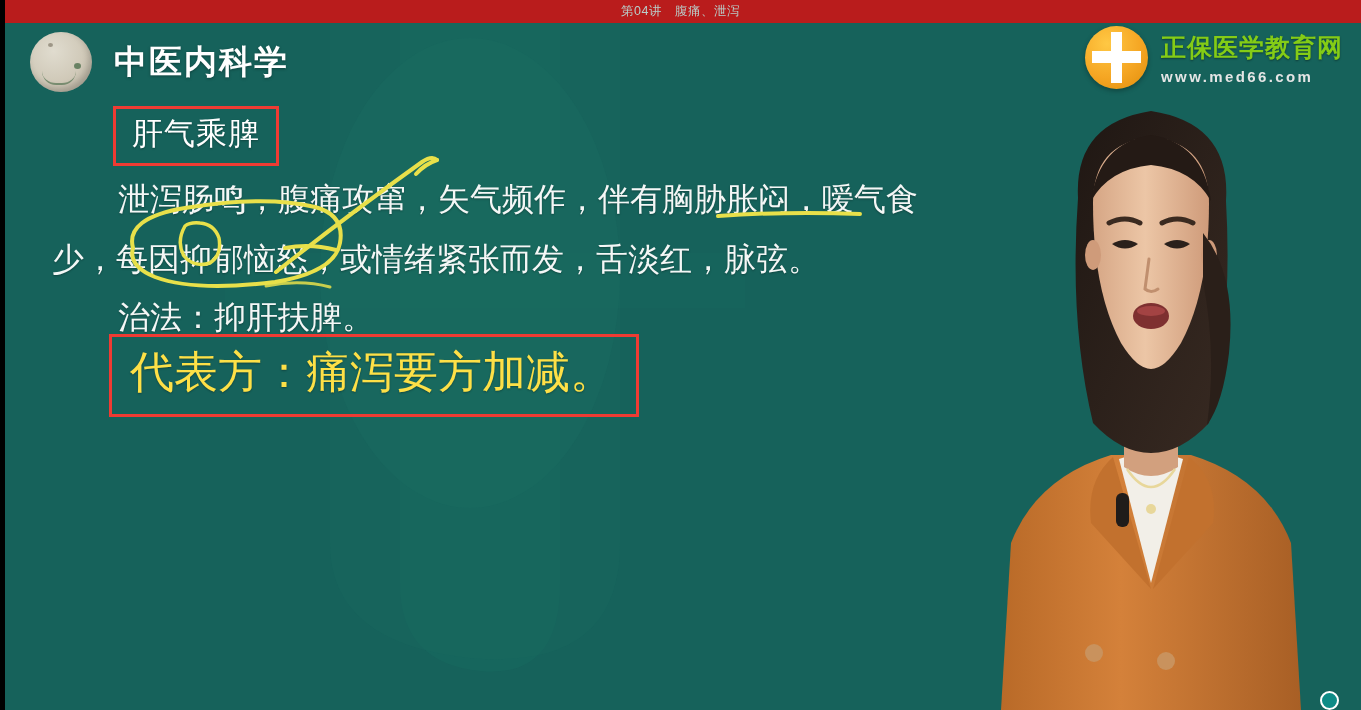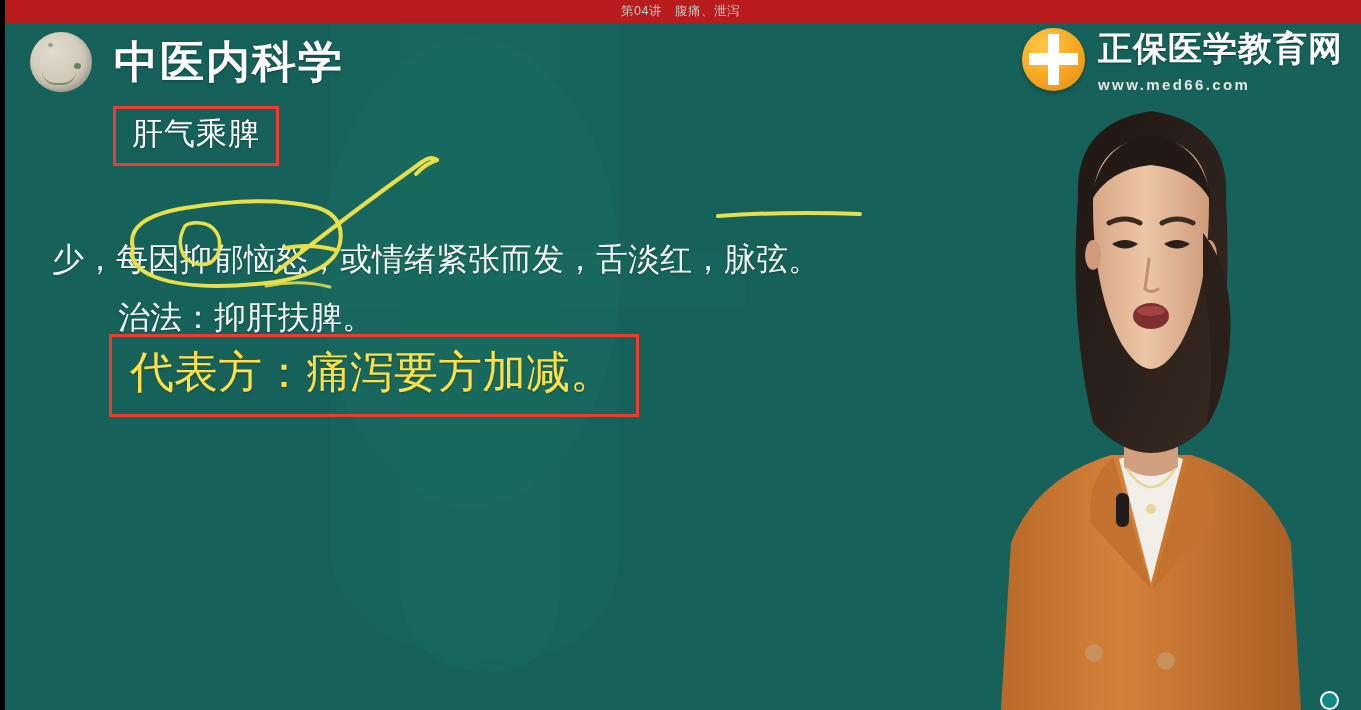--- a/index.html
+++ b/index.html
@@ -61,21 +61,21 @@
   }
   .course-dot .spot1{
     position:absolute; left:18px; top:11px; width:5px; height:4px;
     border-radius:50%; background:#8d8676; opacity:.8;
   }
   .course-dot .spot2{
     position:absolute; right:11px; top:31px; width:7px; height:6px;
     border-radius:50%; background:#5d7a5a; opacity:.9;
   }
   .course-title {
-    color:#ffffff; font-size:44px; font-weight:700; letter-spacing:2px;
+    color:#ffffff; font-size:33px; font-weight:700; letter-spacing:2px;
     text-shadow:0 1px 3px rgba(0,0,0,.35);
   }
 
   
   .brand {
     position:absolute; right:18px; top:26px;
     display:flex; align-items:center; gap:13px; z-index:30;
   }
   .brand-mark {
     width:63px; height:63px; border-radius:50%;
@@ -83,21 +83,21 @@
     position:relative;
     box-shadow:0 2px 5px rgba(0,0,0,.3);
   }
   .brand-mark .cv, .brand-mark .ch {
     position:absolute; background:#fff;
   }
   .brand-mark .cv { left:26px; top:6px; width:11px; height:51px; }
   .brand-mark .ch { left:7px; top:25px; width:49px; height:12px; }
   .brand-text { display:flex; flex-direction:column; gap:4px; }
   .brand-cn {
-    color:#ffffff; font-size:34px; font-weight:700; letter-spacing:1px;
+    color:#84cc16; font-size:25px; font-weight:700; letter-spacing:1px;
     text-shadow:0 1px 2px rgba(0,0,0,.4);
   }
   .brand-url {
     color:#e5e5e5; font-size:15px; font-weight:700; letter-spacing:2.4px;
   }
 
   
   .slide-body {
     position:absolute; left:0; top:0; width:1010px; height:710px;
     z-index:15; pointer-events:none;
@@ -189,20 +189,21 @@
     </div>
     <div class="brand-text">
       <span class="brand-cn">正保医学教育网</span>
       <span class="brand-url">www.med66.com</span>
     </div>
   </div>
 
   <div class="slide-body">
     <div class="kp-heading">肝气乘脾</div>
 
+    <div class="body-line line-1">泄泻肠鸣，腹痛攻窜，矢气频作，伴有胸胁胀闷，嗳气食</div>
     <div class="body-line line-2">少，每因抑郁恼怒，或情绪紧张而发，舌淡红，脉弦。</div>
     <div class="body-line line-3">治法：抑肝扶脾。</div>
 
     <div class="rx-box">代表方：痛泻要方加减。</div>
   </div>
 
   <svg class="annotations" viewBox="0 0 1361 710">
     <g fill="none" stroke="#e8e04a" stroke-linecap="round" stroke-linejoin="round">
 
       <path d="M718 216 Q790 211 860 214" stroke-width="4"></path>

